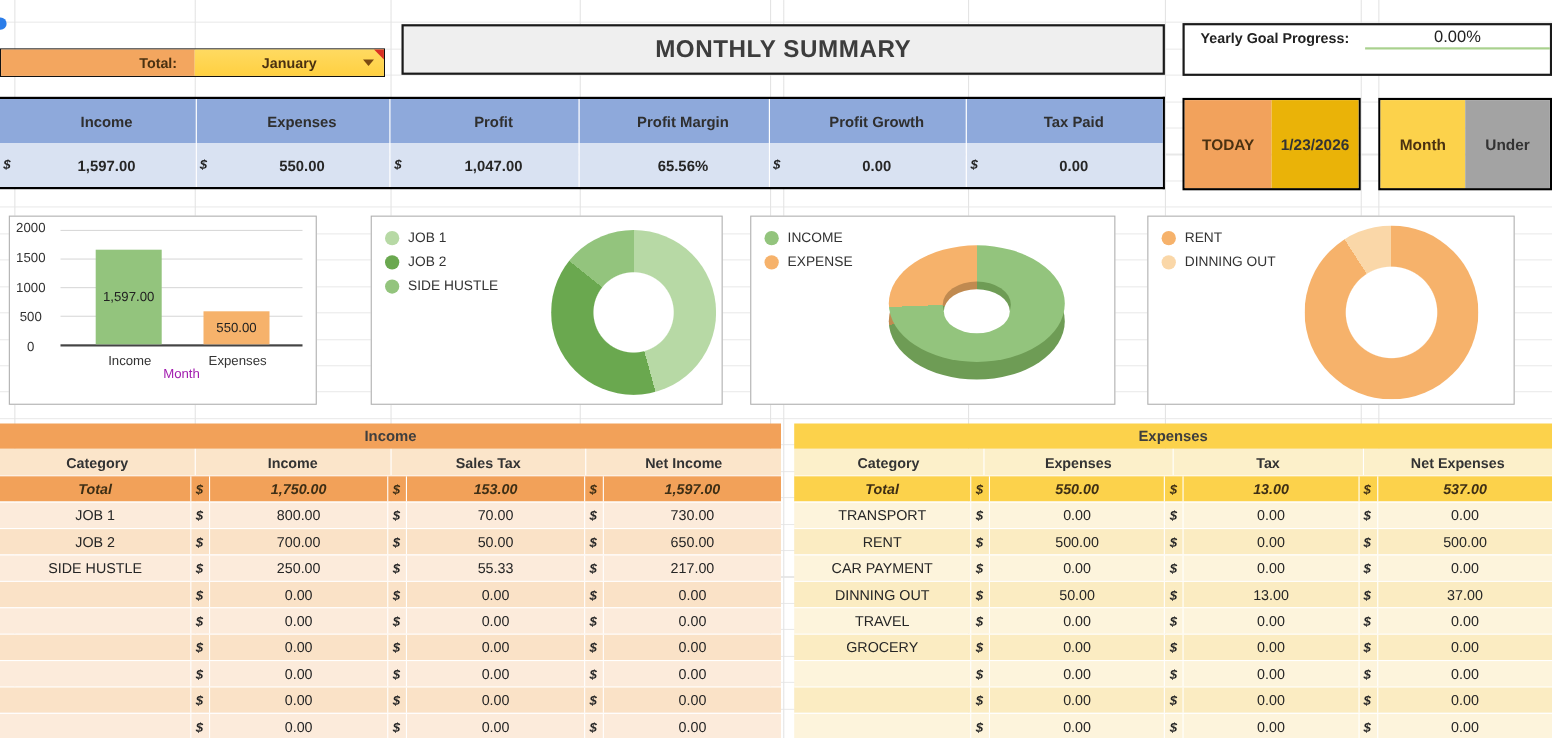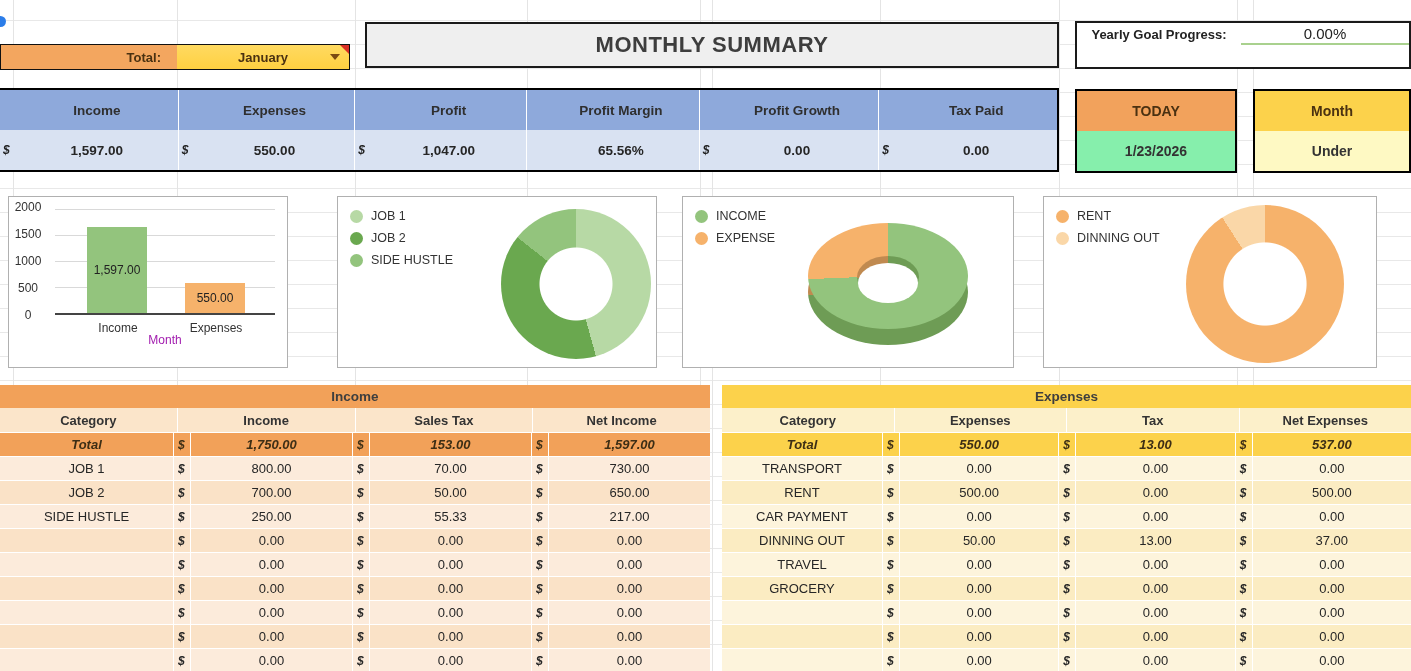--- a/index.html
+++ b/index.html
@@ -48,28 +48,28 @@
   .srow { display:flex; flex:1; }
   .sgroup { display:flex; align-items:stretch; }
   .srow.head .sgroup { background:#8EA9DB; }
   .srow.vals .sgroup { background:#D9E2F2; }
   .sgroup + .sgroup { border-left:1.5px solid #fff; }
   .sgroup .cur { width:16px; display:flex; align-items:center; padding-left:3px; font-weight:bold; font-style:italic; font-size:12px; color:#222; }
   .sgroup .cell { flex:1; display:flex; align-items:center; justify-content:center; font-weight:bold; font-size:13.5px; color:#262626; }
   .srow.head .cell { color:#2F2F2F; }
 
   
-  .mini-box { width:162px; height:84px; border:2px solid #000; display:flex; flex-direction:column; text-align:center; }
+  .mini-box { width:162px; height:84px; border:2px solid #000; display:flex; text-align:center; }
   .mini-box .hd, .mini-box .vl { flex:1; display:flex; align-items:center; justify-content:center; font-weight:bold; font-size:14px; color:#4A3111; }
   .today-box { left:1075px; top:89px; }
   .today-box .hd { background:#F2A25C; }
-  .today-box .vl { background:#86efac; color:#333; }
+  .today-box .vl { background:#eab308; color:#333; }
   .budget-box { left:1253px; top:89px; width:158px; }
   .budget-box .hd { background:#FCD24B; }
-  .budget-box .vl { background:#fef9c3; color:#333; }
+  .budget-box .vl { background:#a3a3a3; color:#333; }
 
   
   .chart { background:#fff; border:1px solid #B0B0B0; }
   .legend { position:absolute; left:12px; top:12px; display:flex; flex-direction:column; gap:8px; }
   .legend .li { display:flex; align-items:center; gap:8px; font-size:12.5px; color:#333; }
   .legend .dot { width:13px; height:13px; border-radius:50%; flex:0 0 13px; }
 
   
   #chart-bar { left:8px; top:196px; width:280px; height:172px; }
   #chart-bar .tick { position:absolute; left:0; width:38px; text-align:center; font-size:12px; color:#333; }

